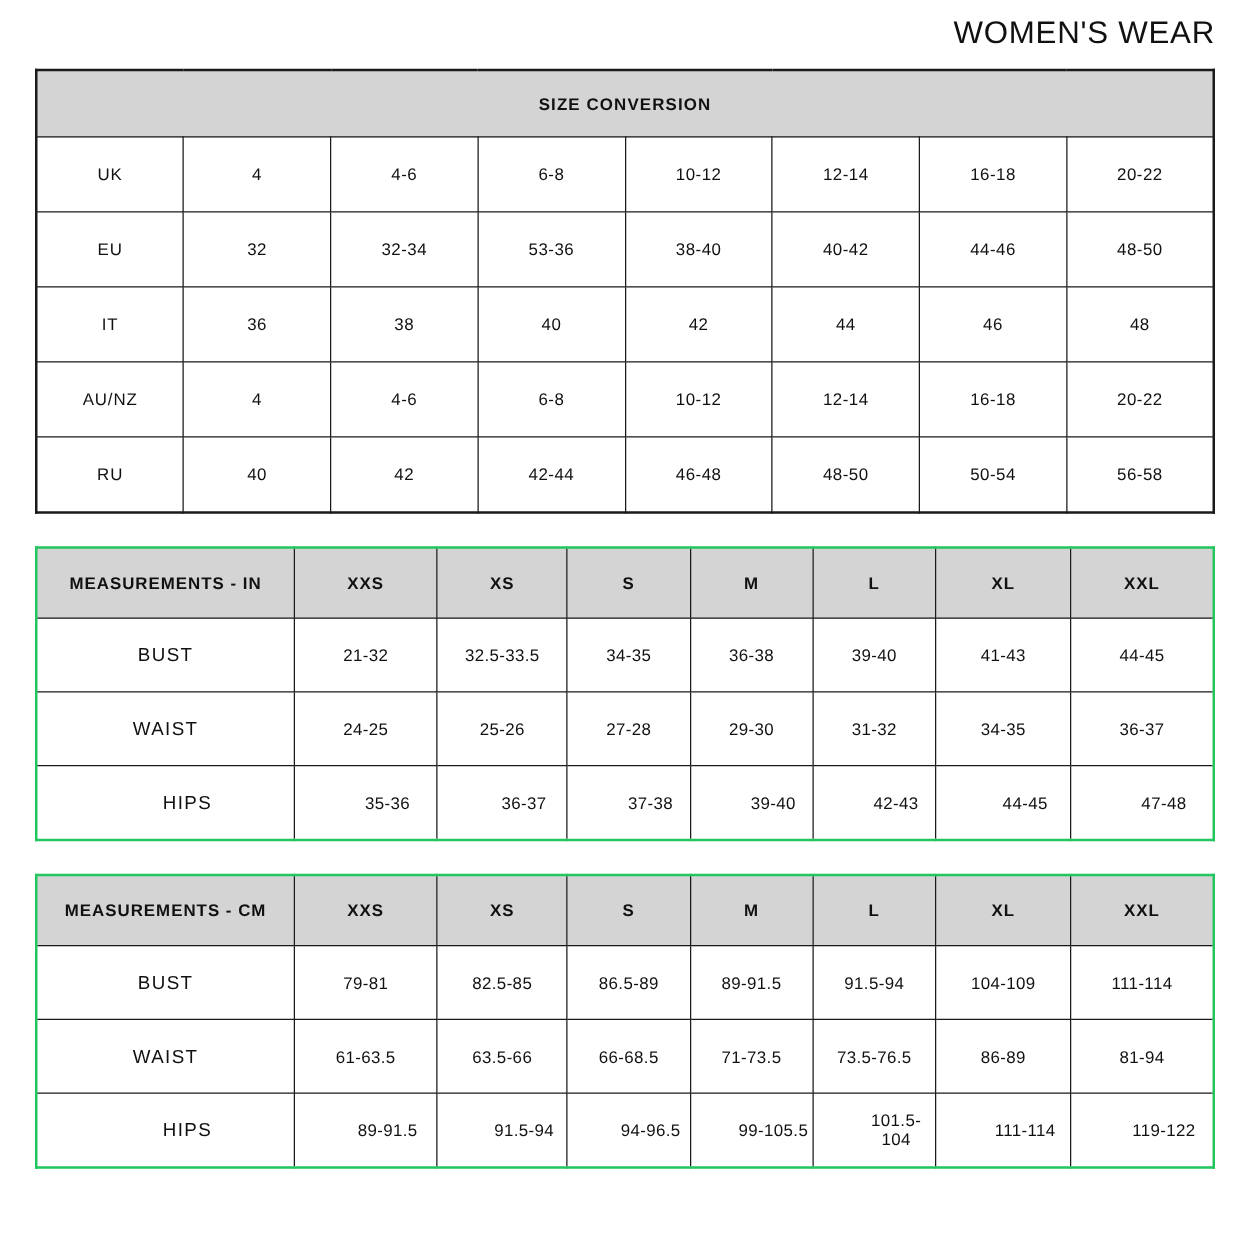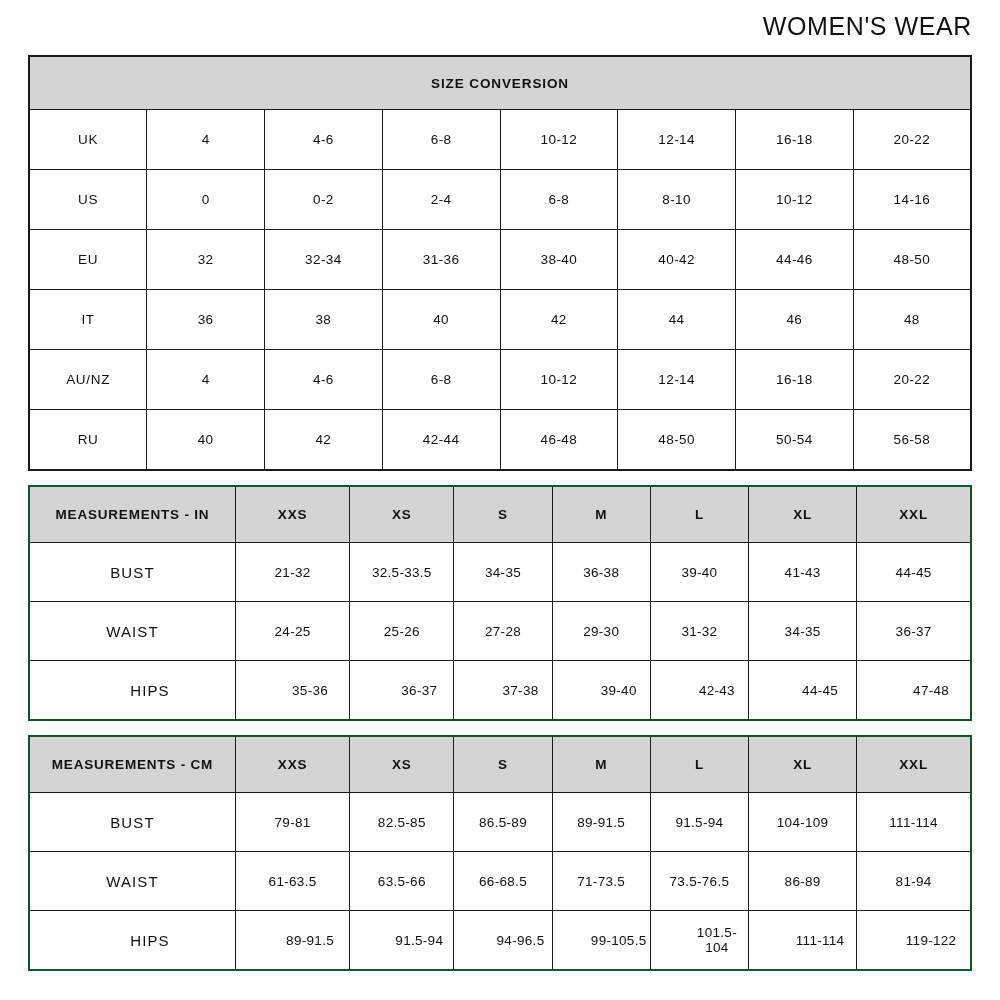--- a/index.html
+++ b/index.html
@@ -57,22 +57,22 @@
     border-left: none;
     border-right: none;
     border-top: none;
   }
   table.conversion .rowlabel {
     letter-spacing: 0.7px;
   }
   .spacer-14 { height: 14px; }
 
   table.meas {
-    border: 2px solid #14532d;
-    margin-top: 0;
+    border: 2px solid #22c55e;
+    margin-top: 12px;
   }
   table.meas th,
   table.meas td {
     border: 1px solid #1a1a1a;
     text-align: center;
     vertical-align: middle;
     height: 56px;
     font-weight: 400;
     font-size: 13.5px;
     letter-spacing: 0.3px;
@@ -119,36 +119,26 @@
         <td class="firstcol rowlabel">UK</td>
         <td class="val">4</td>
         <td class="val">4-6</td>
         <td class="val">6-8</td>
         <td class="val">10-12</td>
         <td class="val">12-14</td>
         <td class="val">16-18</td>
         <td class="val lastcol">20-22</td>
       </tr>
 
-      <tr>
-        <td class="firstcol rowlabel">US</td>
-        <td class="val">0</td>
-        <td class="val">0-2</td>
-        <td class="val">2-4</td>
-        <td class="val">6-8</td>
-        <td class="val">8-10</td>
-        <td class="val">10-12</td>
-        <td class="val lastcol">14-16</td>
-      </tr>
 
       <tr>
         <td class="firstcol rowlabel">EU</td>
         <td class="val">32</td>
         <td class="val">32-34</td>
-        <td class="val">31-36</td>
+        <td class="val">53-36</td>
         <td class="val">38-40</td>
         <td class="val">40-42</td>
         <td class="val">44-46</td>
         <td class="val lastcol">48-50</td>
       </tr>
 
       <tr>
         <td class="firstcol rowlabel">IT</td>
         <td class="val">36</td>
         <td class="val">38</td>

